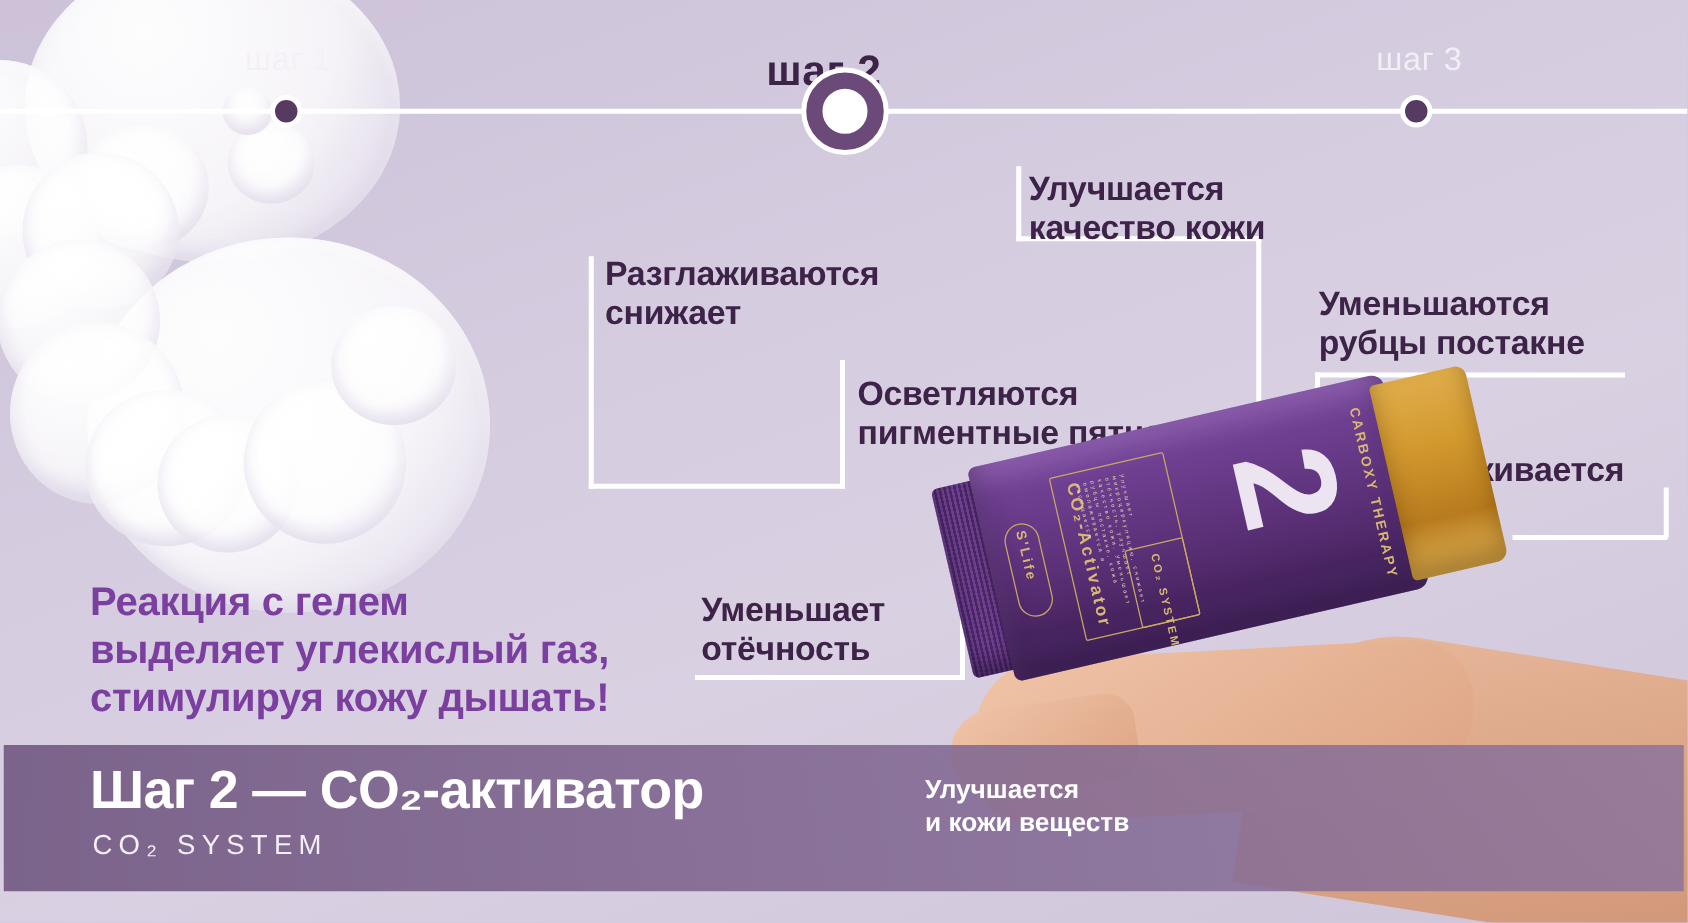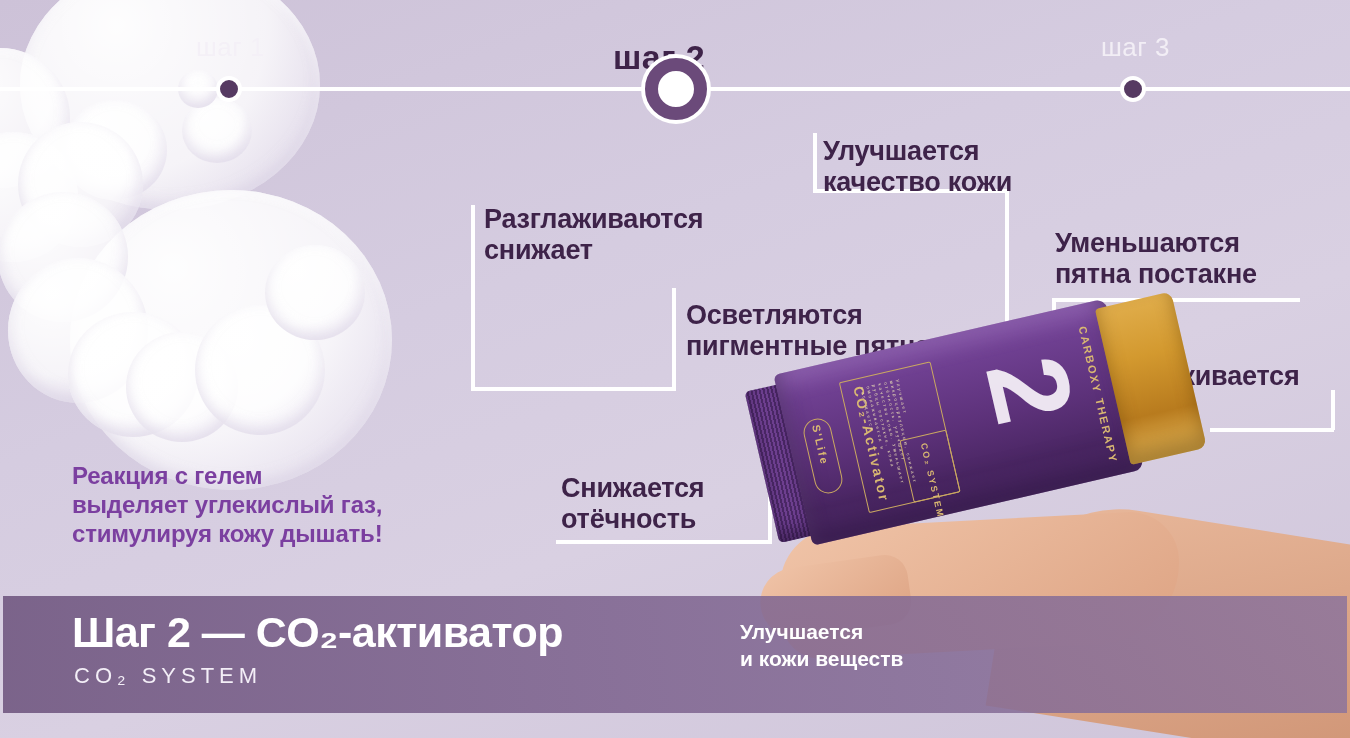--- a/index.html
+++ b/index.html
@@ -39,21 +39,21 @@
   .callout{position:absolute;color:#3e2349;font-weight:700;font-size:27px;line-height:1.14;letter-spacing:-.2px;white-space:nowrap;}
 
   
   .line{position:absolute;background:#ffffff;}
   .v{width:4px;}
   .h{height:4px;}
 
   
   .gel-note{
     position:absolute;left:72px;top:462px;
-    color:#7b3fa0;font-weight:700;font-size:24px;line-height:1.2;letter-spacing:-.2px;white-space:nowrap;
+    color:#7b3fa0;font-weight:700;font-size:32px;line-height:1.2;letter-spacing:-.2px;white-space:nowrap;
   }
 
   
   .art{position:absolute;left:700px;top:352px;width:650px;height:386px;}
   .hand{position:absolute;}
   .skin1{background:linear-gradient(150deg,#f0c4a8,#dda383);}
   .skin2{background:linear-gradient(160deg,#e9b99c,#cf9475);}
 
   .tube{
     position:absolute;left:62px;top:28px;width:430px;height:175px;
@@ -166,30 +166,30 @@
     <div>качество кожи</div>
   </div>
 
   <div class="callout" style="left:686px;top:300px;">
     <div>Осветляются</div>
     <div>пигментные пятна</div>
   </div>
 
   <div class="callout" style="left:1055px;top:228px;">
     <div>Уменьшаются</div>
-    <div>пятна постакне</div>
+    <div>рубцы постакне</div>
   </div>
 
   <div class="callout" style="left:1093px;top:330px;">
     <div>Кожа</div>
     <div>омолаживается</div>
   </div>
 
   <div class="callout" style="left:561px;top:473px;">
-    <div>Снижается</div>
+    <div>Уменьшает</div>
     <div>отёчность</div>
   </div>
 
   <div class="gel-note">
     <div>Реакция с гелем</div>
     <div>выделяет углекислый газ,</div>
     <div>стимулируя кожу дышать!</div>
   </div>
 
   <div class="art">

